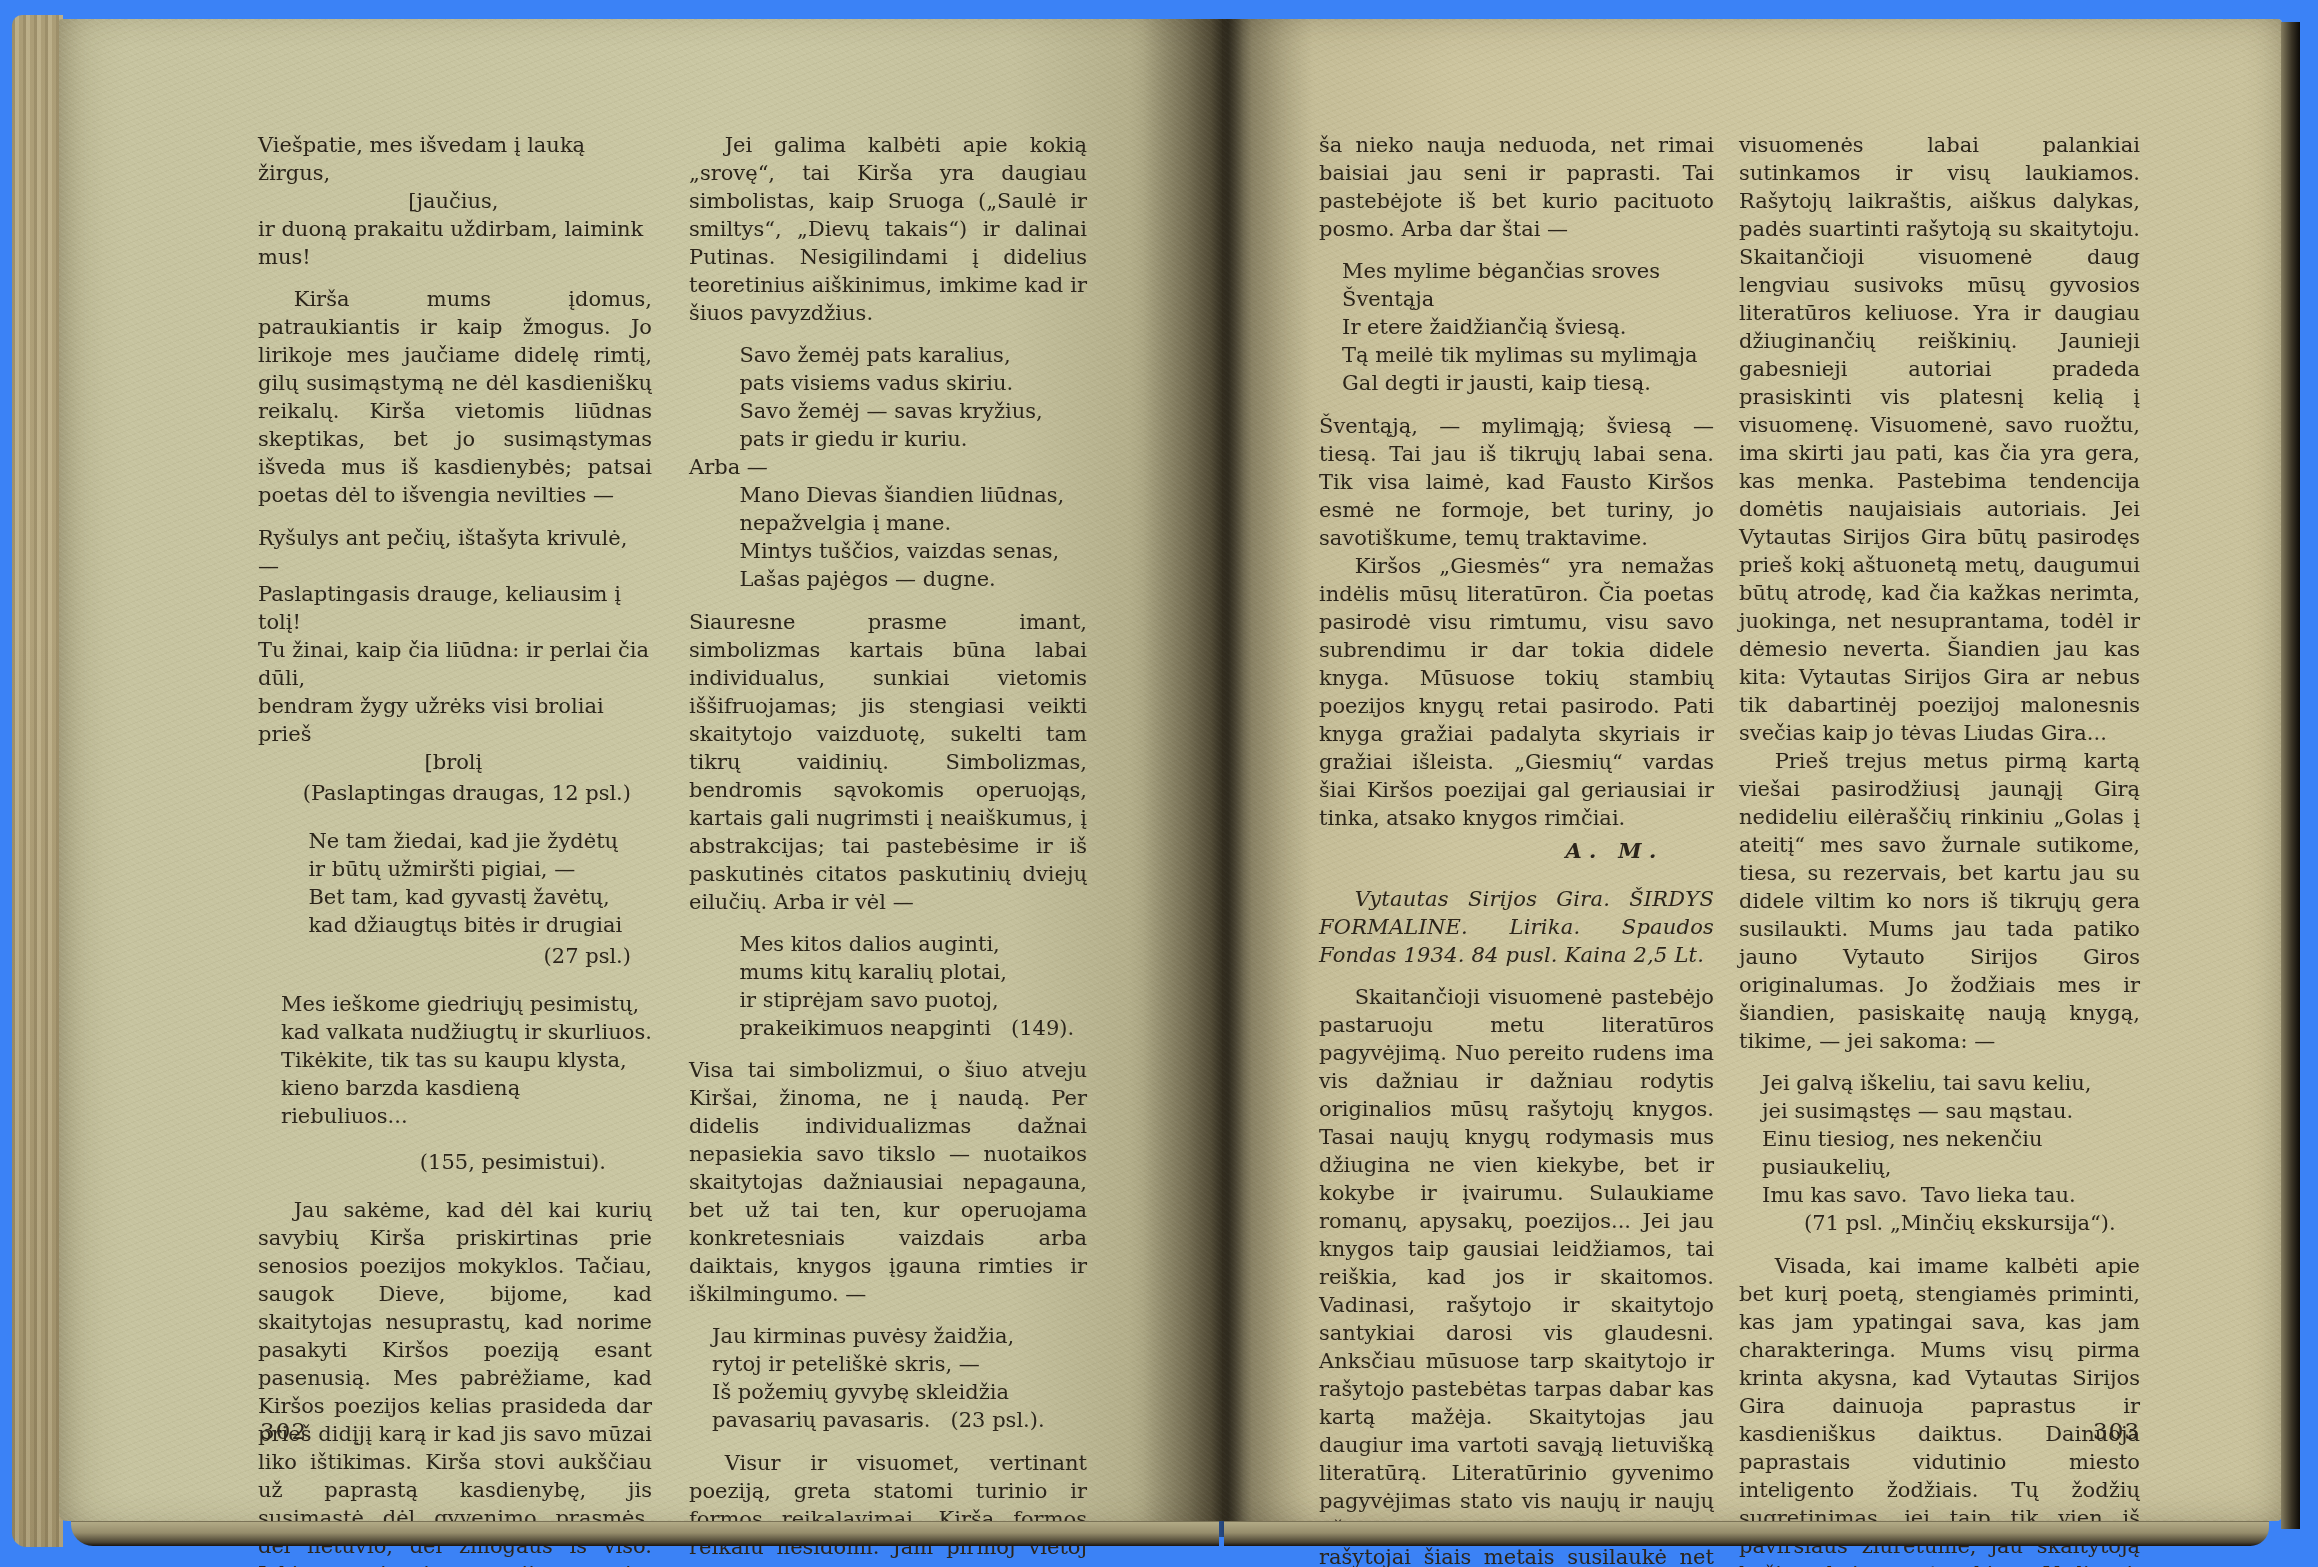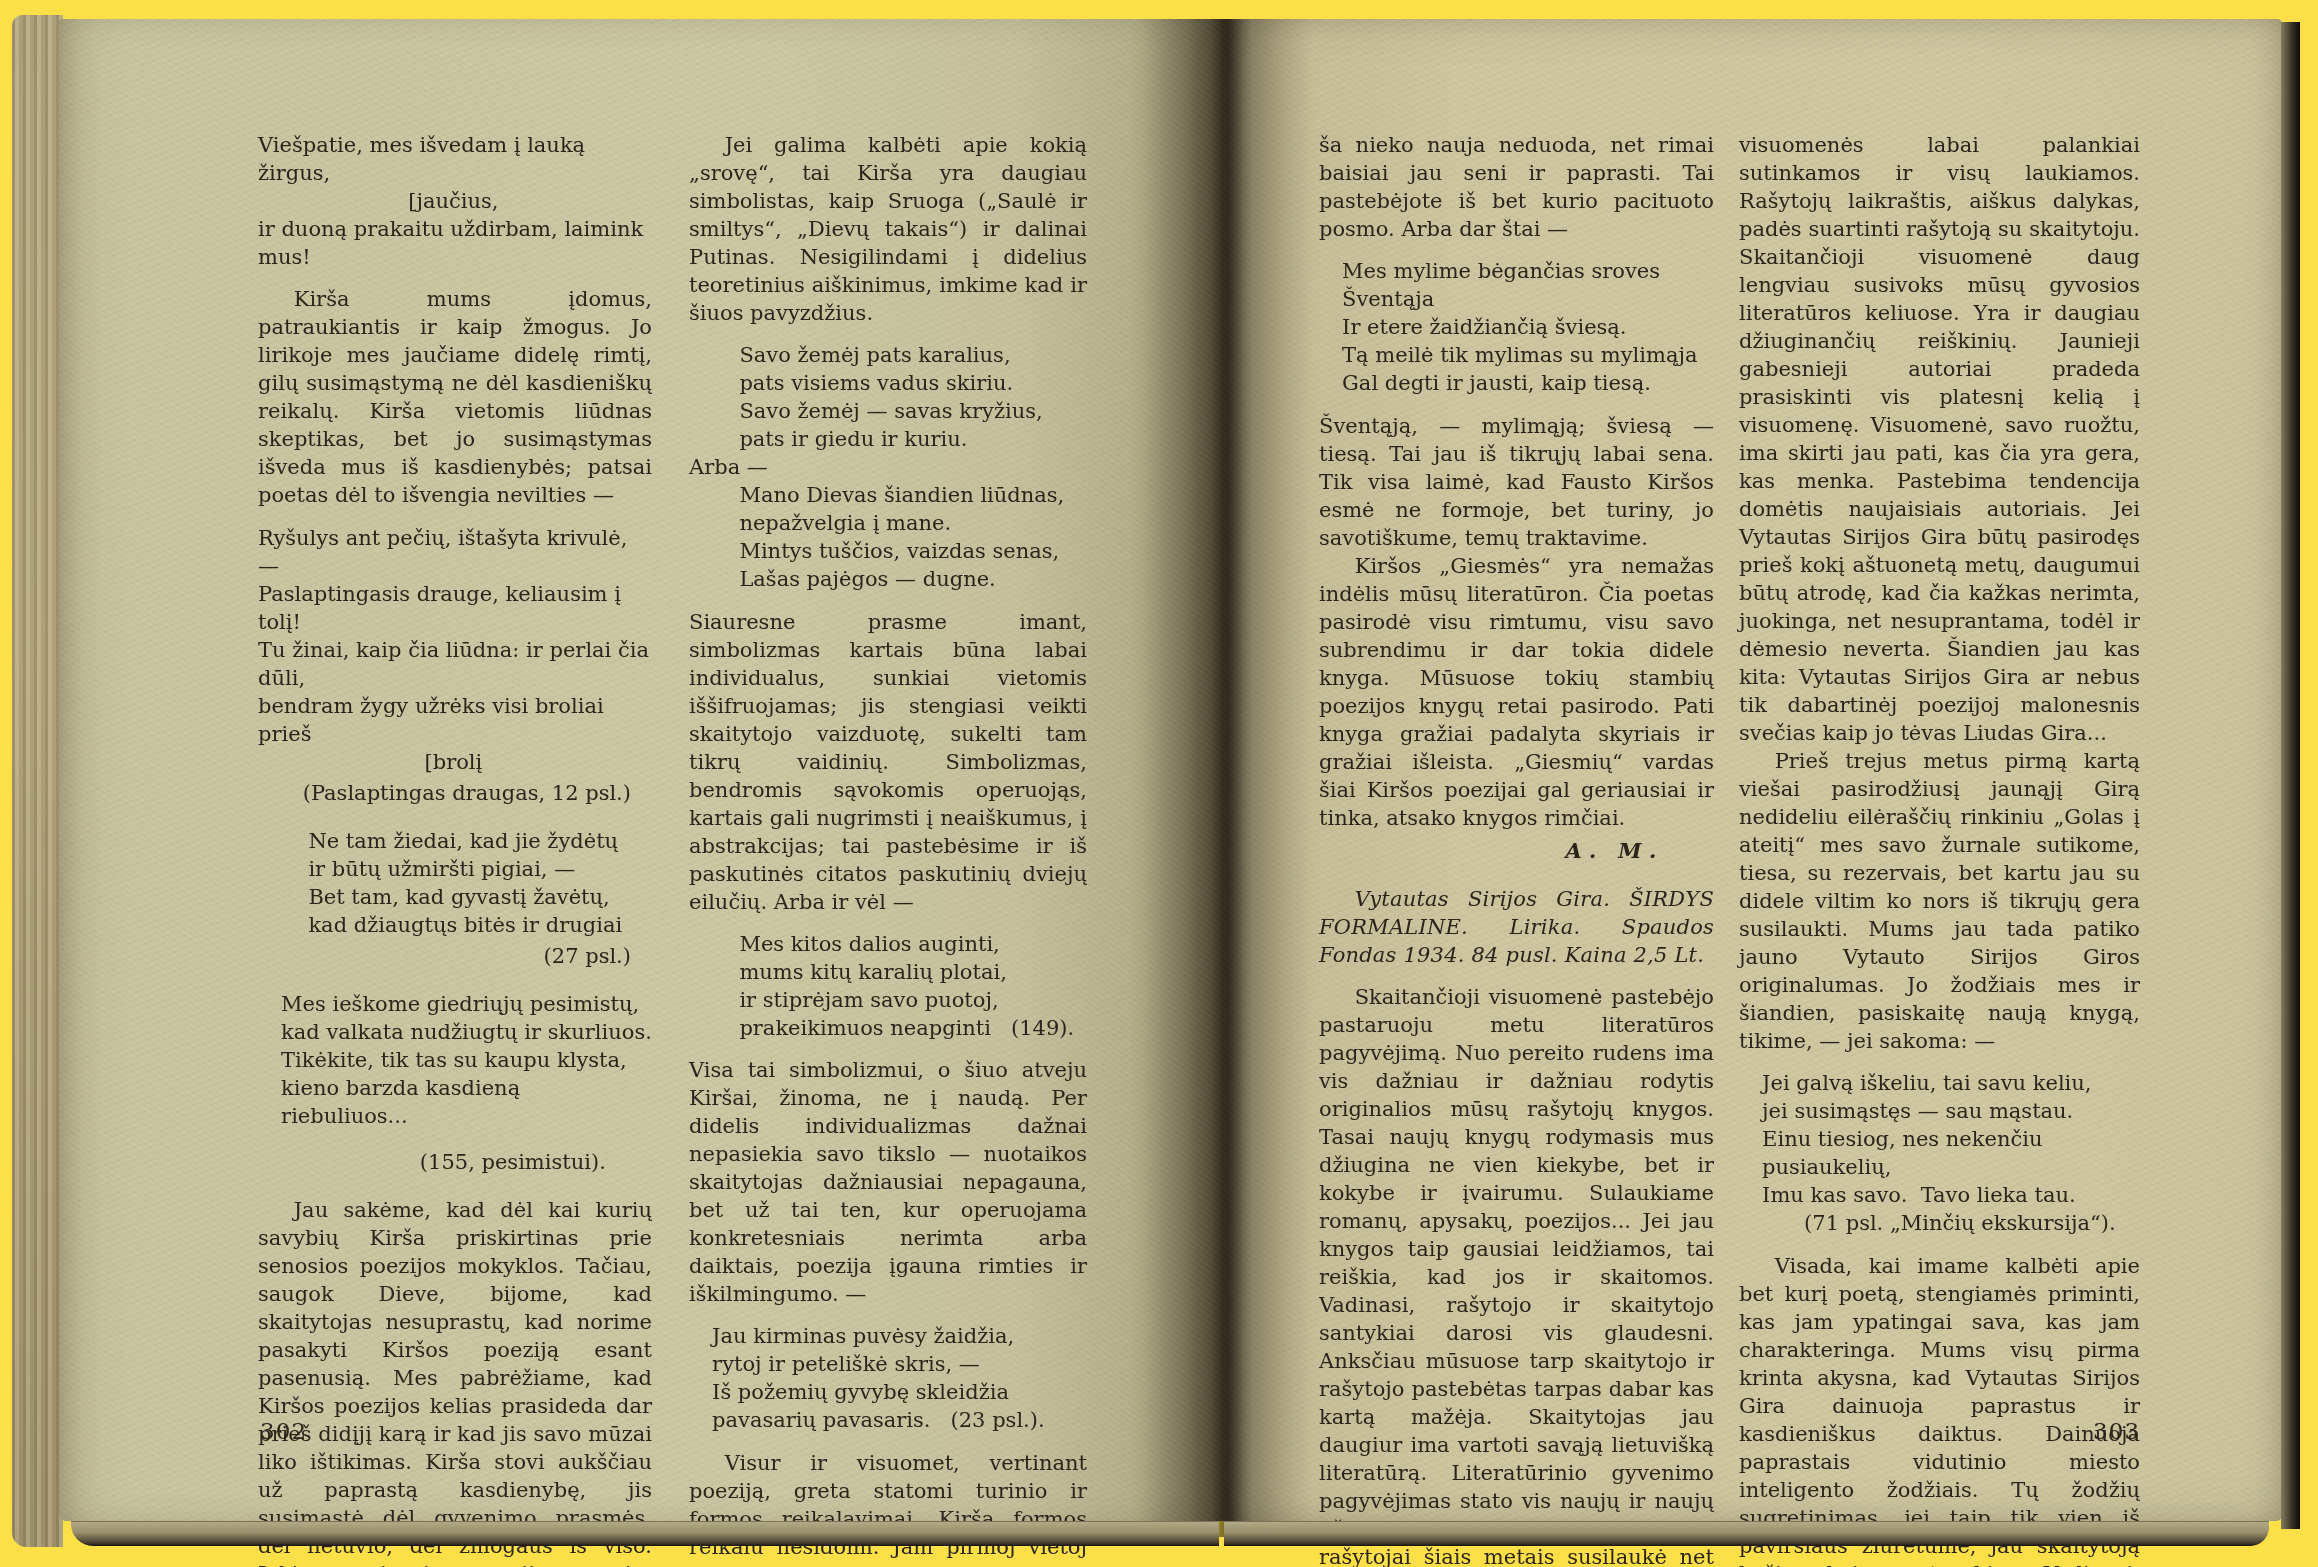--- a/index.html
+++ b/index.html
@@ -4,21 +4,21 @@
 <style>
   html, body {
     margin: 0;
     padding: 0;
     background: #070604;
   }
   #scan {
     position: relative;
     width: 2319px;
     height: 1567px;
-    background: #fde047;
+    background: #3b82f6;
     overflow: hidden;
     font-family: "DejaVu Serif", "Liberation Serif", serif;
     color: #2b241a;
   }
   
   .deckle {
     position: absolute;
     left: 12px; top: 15.4px;
     width: 51px; height: 1532px;
     background:
@@ -184,21 +184,21 @@
 Mintys tuščios, vaizdas senas,
 Lašas pajėgos — dugne.</div>
       <div class="b b-sp"></div>
       <div class="b b-p0">Siauresne prasme imant, simbolizmas kartais būna labai individualus, sunkiai vietomis iššifruojamas; jis stengiasi veikti skaitytojo vaizduotę, sukelti tam tikrų vaidinių. Simbolizmas, bendromis sąvokomis operuojąs, kartais gali nugrimsti į neaiškumus, į abstrakcijas; tai pastebėsime ir iš paskutinės citatos paskutinių dviejų eilučių. Arba ir vėl —</div>
       <div class="b b-sp"></div>
       <div class="b b-vi">Mes kitos dalios auginti,
 mums kitų karalių plotai,
 ir stiprėjam savo puotoj,
 prakeikimuos neapginti&nbsp;&nbsp;&nbsp;(149).</div>
       <div class="b b-sp"></div>
-      <div class="b b-p0">Visa tai simbolizmui, o šiuo atveju Kiršai, žinoma, ne į naudą. Per didelis individualizmas dažnai nepasiekia savo tikslo — nuotaikos skaitytojas dažniausiai nepagauna, bet už tai ten, kur operuojama konkretesniais nerimta arba daiktais, poezija įgauna rimties ir iškilmingumo. —</div>
+      <div class="b b-p0">Visa tai simbolizmui, o šiuo atveju Kiršai, žinoma, ne į naudą. Per didelis individualizmas dažnai nepasiekia savo tikslo — nuotaikos skaitytojas dažniausiai nepagauna, bet už tai ten, kur operuojama konkretesniais vaizdais arba daiktais, knygos įgauna rimties ir iškilmingumo. —</div>
       <div class="b b-sp"></div>
       <div class="b b-vi2">Jau kirminas puvėsy žaidžia,
 rytoj ir peteliškė skris, —
 Iš požemių gyvybę skleidžia
 pavasarių pavasaris.&nbsp;&nbsp;&nbsp;(23 psl.).</div>
       <div class="b b-sp"></div>
       <div class="b b-p">Visur ir visuomet, vertinant poeziją, greta statomi turinio ir formos reikalavimai. Kirša formos reikalu nesidomi. Jam pirmoj vietoj mintis, kaip mes jau sakėme, susimąstymas. Formos atžvilgiu Kir-</div>
     </div>
 
   <div class="col col-3">

